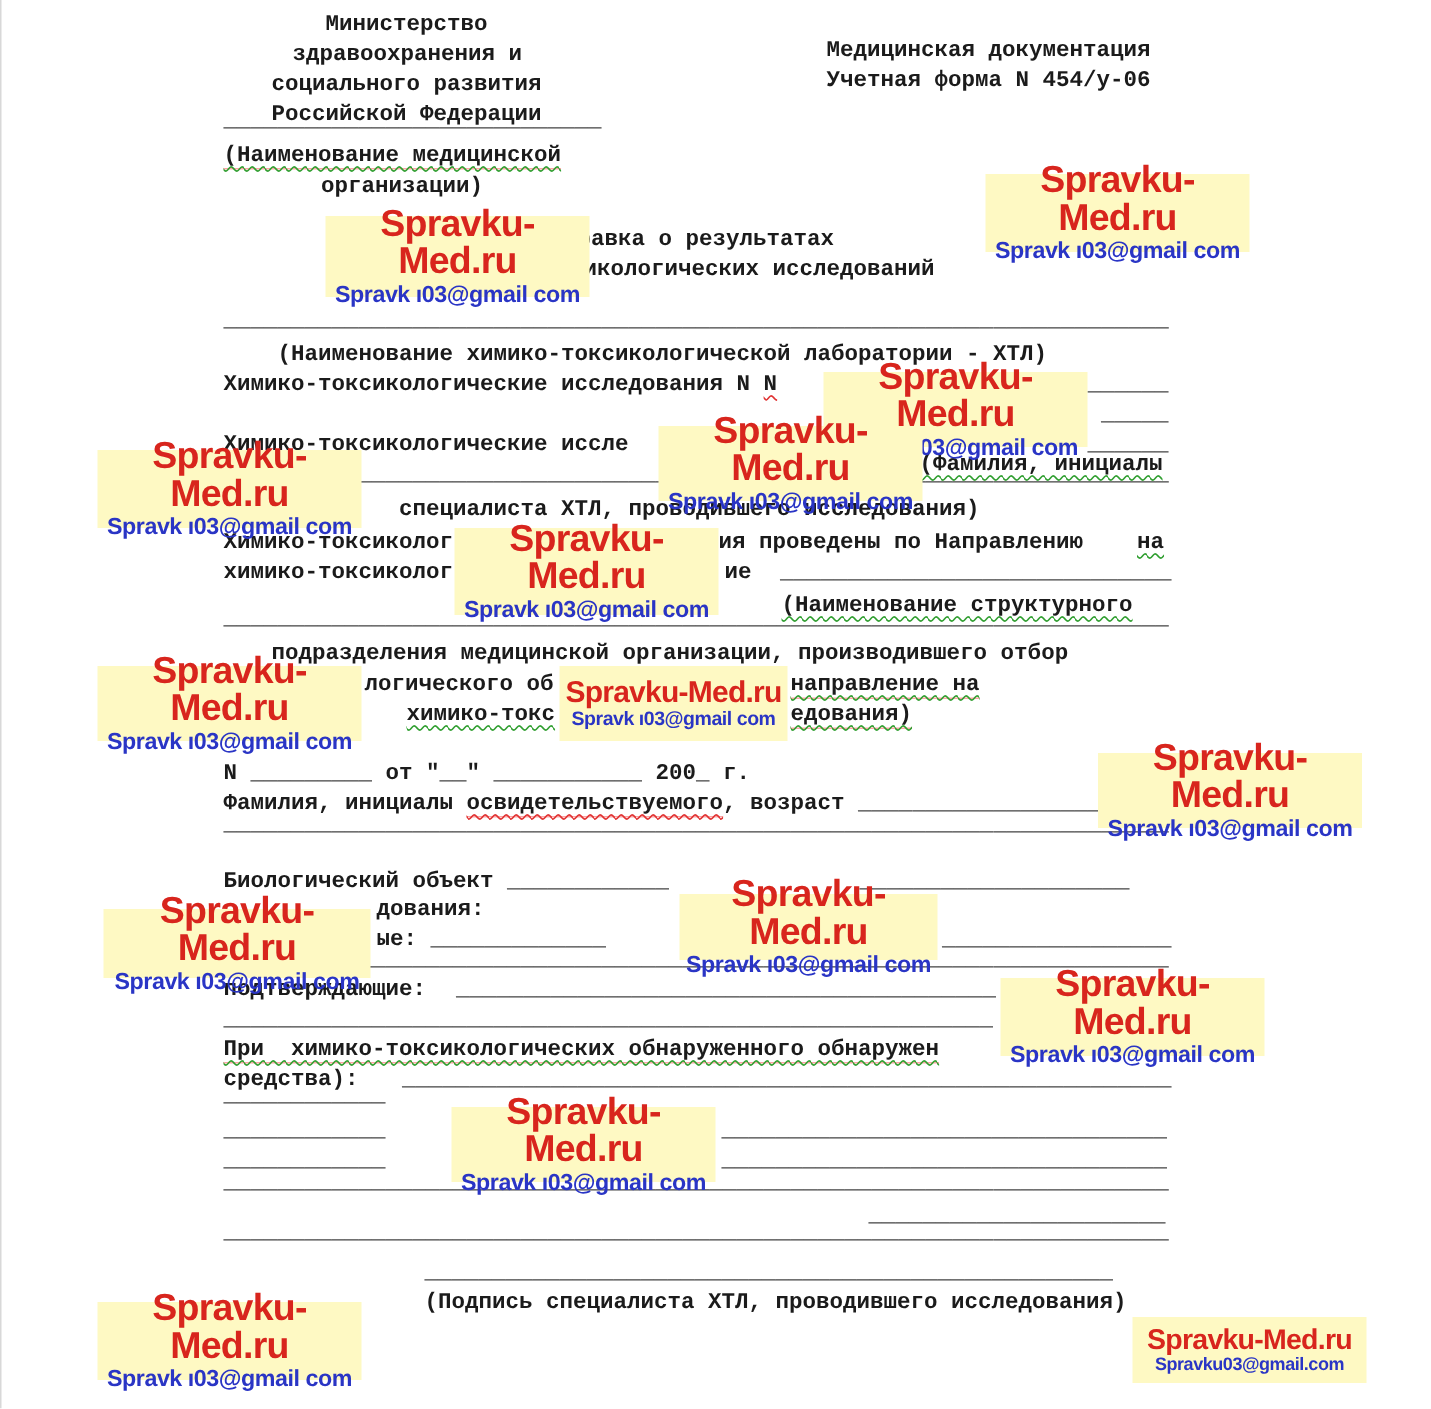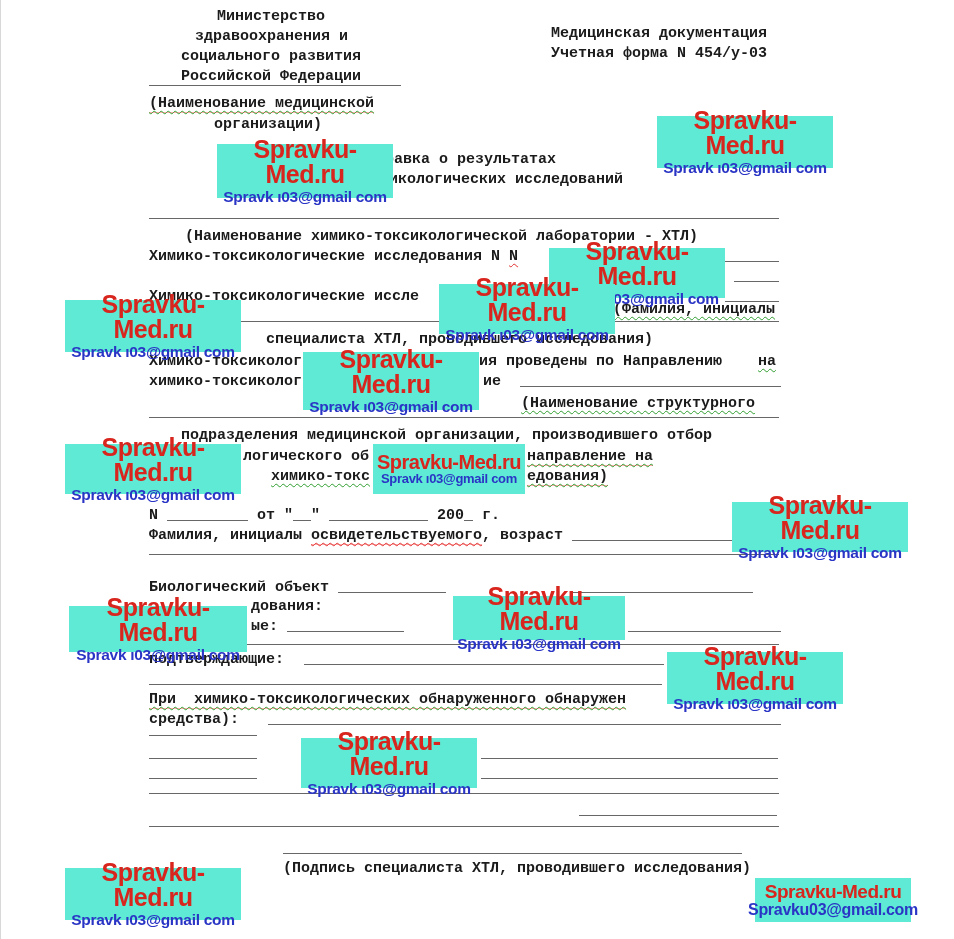--- a/index.html
+++ b/index.html
@@ -9,46 +9,46 @@
     border-left:1px solid #d8d8d8;
   }
   .t{
     position:absolute;font-size:15px;font-weight:700;color:#1b1b1b;
     white-space:pre;line-height:18px;letter-spacing:0;
   }
   .sqg{text-decoration:underline;text-decoration-style:wavy;text-decoration-color:#2f9e2f;text-decoration-thickness:1px;text-underline-offset:3px;}
   .sqr{text-decoration:underline;text-decoration-style:wavy;text-decoration-color:#e03131;text-decoration-thickness:1px;text-underline-offset:3px;}
   .ul{border-bottom:1px solid #fca5a5;}
   .wm{
-    position:absolute;background:#5eead4;display:flex;flex-direction:column;
+    position:absolute;background:#fef9c3;display:flex;flex-direction:column;
     align-items:center;justify-content:center;z-index:5;
     font-family:"Liberation Sans","DejaVu Sans",sans-serif;text-align:center;
   }
   .wm .s{color:#d8251d;font-size:25px;font-weight:700;line-height:1.02;letter-spacing:-0.5px;}
   .wm .e{color:#2a35c5;font-size:15.5px;font-weight:700;line-height:1.1;letter-spacing:-0.3px;}
   .wm.mid .s{font-size:20px;}
   .wm.mid .e{font-size:13px;}
   .wm.small .s{font-size:19px;}
-  .wm.small .e{font-size:16px;}
+  .wm.small .e{font-size:12px;}
 </style>
 </head>
 <body>
 
 <div id="page">
 
   <div class="t" style="left:216px;top:8px">Министерство</div>
   <div class="t" style="left:194px;top:28px">здравоохранения и</div>
   <div class="t" style="left:180px;top:48px">социального развития</div>
   <div class="t" style="left:180px;top:68px">Российской Федерации</div>
   <div class="t" style="left:148px;top:72px">____________________________</div>
   <div class="t" style="left:148px;top:95px"><span class="ul sqg">(Наименование медицинской</span></div>
   <div class="t" style="left:213px;top:116px">организации)</div>
 
   <div class="t" style="left:550px;top:25px">Медицинская документация</div>
-  <div class="t" style="left:550px;top:45px">Учетная форма N 454/у-03</div>
+  <div class="t" style="left:550px;top:45px">Учетная форма N 454/у-06</div>
 
   <div class="t" style="left:366px;top:151px">Справка о результатах</div>
   <div class="t" style="left:289px;top:171px">химико-токсикологических исследований</div>
 
   <div class="t" style="left:148px;top:205px">______________________________________________________________________</div>
   <div class="t" style="left:184px;top:228px">(Наименование химико-токсикологической лаборатории - ХТЛ)</div>
 
   <div class="t" style="left:148px;top:248px"><span>Химико-токсикологические исследования N </span><span class="sqr">N</span></div>
   <div class="t" style="left:724px;top:248px">______</div>
 

